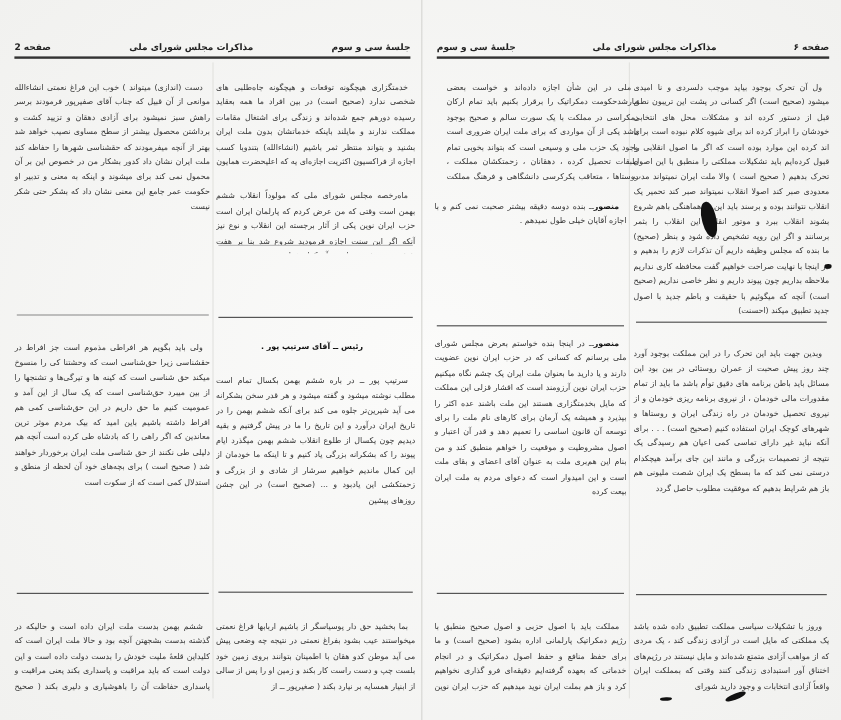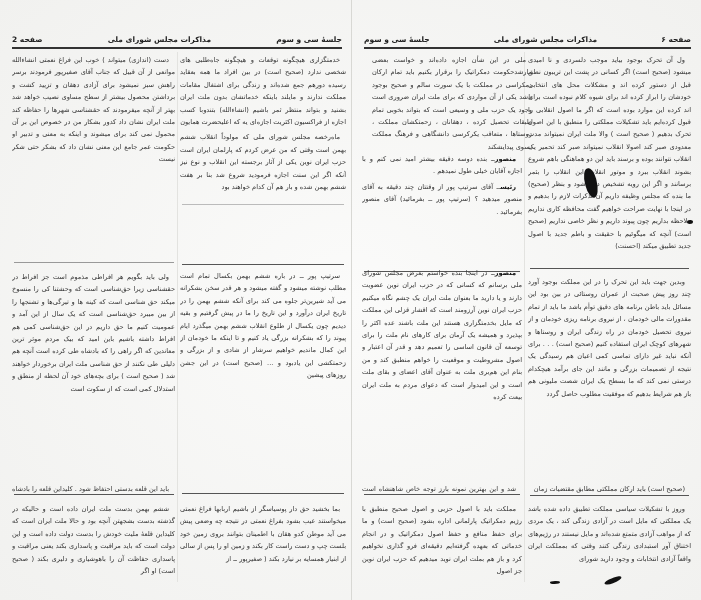--- a/index.html
+++ b/index.html
@@ -10,21 +10,21 @@
   .page { position: absolute; top: 0; height: 600px; }
   .page.left { left: 0; width: 352px; }
   .page.right { left: 352px; width: 349px; }
   .gutter { position: absolute; left: 351px; top: 0; width: 1px; height: 600px; background: #d8d8d4; }
   .header { position: absolute; top: 32px; left: 12px; right: 10px; height: 14px;
     display: flex; justify-content: space-between; align-items: center; direction: rtl;
     font-size: 7.5px; font-weight: bold; color: #222; }
   .header-rule { position: absolute; top: 47px; left: 12px; right: 10px; height: 1.5px; background: #333; }
   .col { position: absolute; direction: rtl; text-align: justify; font-size: 6.6px;
     line-height: 12.4px; color: #333; overflow: hidden; }
-  .col p { margin: 3px 0 1px 0; text-indent: 6px; }
+  .col p { margin: 16px 0 1px 0; text-indent: 6px; }
   .col .spk { font-weight: bold; color: #111; }
   .hrule { position: absolute; height: 1px; background: #555; }
   .vrule { position: absolute; width: 1px; background: #e3e3e0; }
   .ink { position: absolute; background: #111; border-radius: 50% 40% 55% 45%; }
 </style>
 </head>
 <body>
 
 <div class="spread">
 
@@ -36,20 +36,21 @@
     </div>
     <div class="header-rule"></div>
 
     <div class="col" style="left:180px; top:51px; width:166px; height:160px;">
       <p>خدمتگزاری هیچگونه توقعات و هیچگونه جاه‌طلبی های شخصی ندارد (صحیح است) در بین افراد ما همه بعقاید رسیده دورهم جمع شده‌اند و زندگی برای اشتغال مقامات مملکت ندارند و مایلند باینکه خدماتشان بدون ملت ایران بشنید و بتواند منتظر ثمر باشیم (انشاء‌الله) بتندوبا کسب اجازه از فراکسیون اکثریت اجازه‌ای یه که اعلیحضرت همایون</p>
       <p>ماه‌رخصه مجلس شورای ملی که مولوداً انقلاب ششم بهمن است وقتی که من عرض کردم که پارلمان ایران است حزب ایران نوین یکی از آثار برجسته این انقلاب و نوع نیز آنکه اگر این سنت اجازه فرمودید شروع شد بنا بر هفت ششم بهمن شده و بار هم آن کدام خواهند بود</p>
     </div>
     <div class="hrule" style="left:182px; top:204px; width:162px; background:#bbb;"></div>
     <div class="hrule" style="left:182px; top:264px; width:162px;"></div>
     <div class="col" style="left:180px; top:267px; width:166px; height:220px;">
+      <p class="spk" style="text-align:center;">رئیس ــ آقای سرتیپ پور .</p>
       <p>سرتیپ پور ــ در باره ششم بهمن بکسال تمام است مطلب نوشته میشود و گفته میشود و هر قدر سخن بشکرانه می آید شیرین‌تر جلوه می کند برای آنکه ششم بهمن را در تاریخ ایران درآورد و این تاریخ را ما در پیش گرفتیم و بقیه دیدیم چون یکسال از طلوع انقلاب ششم بهمن میگذرد ایام پیوند را که بشکرانه بزرگی یاد کنیم و تا اینکه ما خودمان از این کمال ماندیم خواهیم سرشار از شادی و از بزرگی و زحمتکشی این یادبود و ... (صحیح است) در این جشن روزهای پیشین</p>
     </div>
     <div class="hrule" style="left:182px; top:493px; width:162px;"></div>
     <div class="col" style="left:180px; top:500px; width:166px; height:80px;">
       <p>بما بخشید حق دار پوسیاسگر از باشیم اربابها فراغ نعمتی میخواستند عیب بشود بفراغ نعمتی در نتیجه چه وضعی پیش می آید موطن کدو هقان با اطمینان بتوانند بروی زمین خود بلست چپ و دست راست کار بکند و زمین او را پس از سالی از ابنیار همسایه بر نیارد بکند ( صغیرپور ــ از</p>
     </div>
 
     <div class="vrule" style="left:177px; top:52px; height:530px;"></div>
 
     <div class="col" style="left:12px; top:51px; width:163px; height:205px;">
@@ -93,22 +94,21 @@
       <p>وروز با تشکیلات سیاسی مملکت تطبیق داده شده باشد یک مملکتی که مایل است در آزادی زندگی کند ، یک مردی که از مواهب آزادی متمتع شده‌اند و مایل نیستند در رژیم‌های اختناق آور استبدادی زندگی کنند وقتی که بمملکت ایران واقعاً آزادی انتخابات و وجود دارید شورای</p>
     </div>
 
     <div class="vrule" style="left:172px; top:52px; height:530px;"></div>
 
     <div class="col" style="left:20px; top:51px; width:160px; height:100px;">
       <p>ملی در این شأن اجازه داده‌اند و خواست بعضی مارشدحکومت دمکراتیک را برقرار بکنیم باید تمام ارکان دمکراسی در مملکت با یک سورت سالم و صحیح بوجود باشد یکی از آن مواردی که برای ملت ایران ضروری است وجود یک حزب ملی و وسیعی است که بتواند بخوبی تمام طبقات تحصیل کرده ، دهقانان ، زحمتکشان مملکت ، روستاها ، متعاقب یکرکرسی دانشگاهی و فرهنگ مملکت بسوی پیدایشکند</p>
 
     </div>
     <div class="col" style="left:10px; top:150px; width:160px; height:120px;">
-      <p><span class="spk">منصور</span><span>ــ بنده دوسه دقیقه بیشتر امید نمی کنم و با اجازه آقایان خیلی طول نمیدهم .</span></p>
-      <p><span class="spk">رئیس</span><span>ــ آقای سرتیپ پور از وقتتان چند دقیقه به آقای منصور میدهید ؟ (سرتیپ پور ــ بفرمائید) آقای منصور بفرمائید .</span></p>
+      <p><span class="spk">منصور</span><span>ــ بنده دوسه دقیقه بیشتر صحبت نمی کنم و با اجازه آقایان خیلی طول نمیدهم .</span></p>
     </div>
     <div class="hrule" style="left:12px; top:271px; width:156px;"></div>
     <div class="col" style="left:10px; top:264px; width:160px; height:215px;">
       <p><span class="spk">منصور</span><span>ــ در اینجا بنده خواستم بعرض مجلس شورای ملی برسانم که کسانی که در حزب ایران نوین عضویت دارند و یا دارید ما بعنوان ملت ایران یک چشم نگاه میکنیم حزب ایران نوین آرزومند است که اقشار قزلی این مملکت که مایل بخدمتگزاری هستند این ملت باشند عده اکثر را بپذیرد و همیشه یک آرمان برای کارهای نام ملت را برای توسعه آن قانون اساسی را تعمیم دهد و قدر آن اعتبار و اصول مشروطیت و موقعیت را خواهم منطبق کند و من بنام این هم‌بری ملت به عنوان آقای اعضای و بقای ملت است و این امیدوار است که دعوای مردم به ملت ایران بیعت کرده</span></p>
     </div>
     <div class="col" style="left:10px; top:480px; width:160px; height:14px;">
       <p>شد و این بهترین نمونه بارز توجه خاص شاهنشاه است که</p>
     </div>
     <div class="hrule" style="left:12px; top:494px; width:156px;"></div>
     <div class="col" style="left:10px; top:500px; width:160px; height:80px;">

